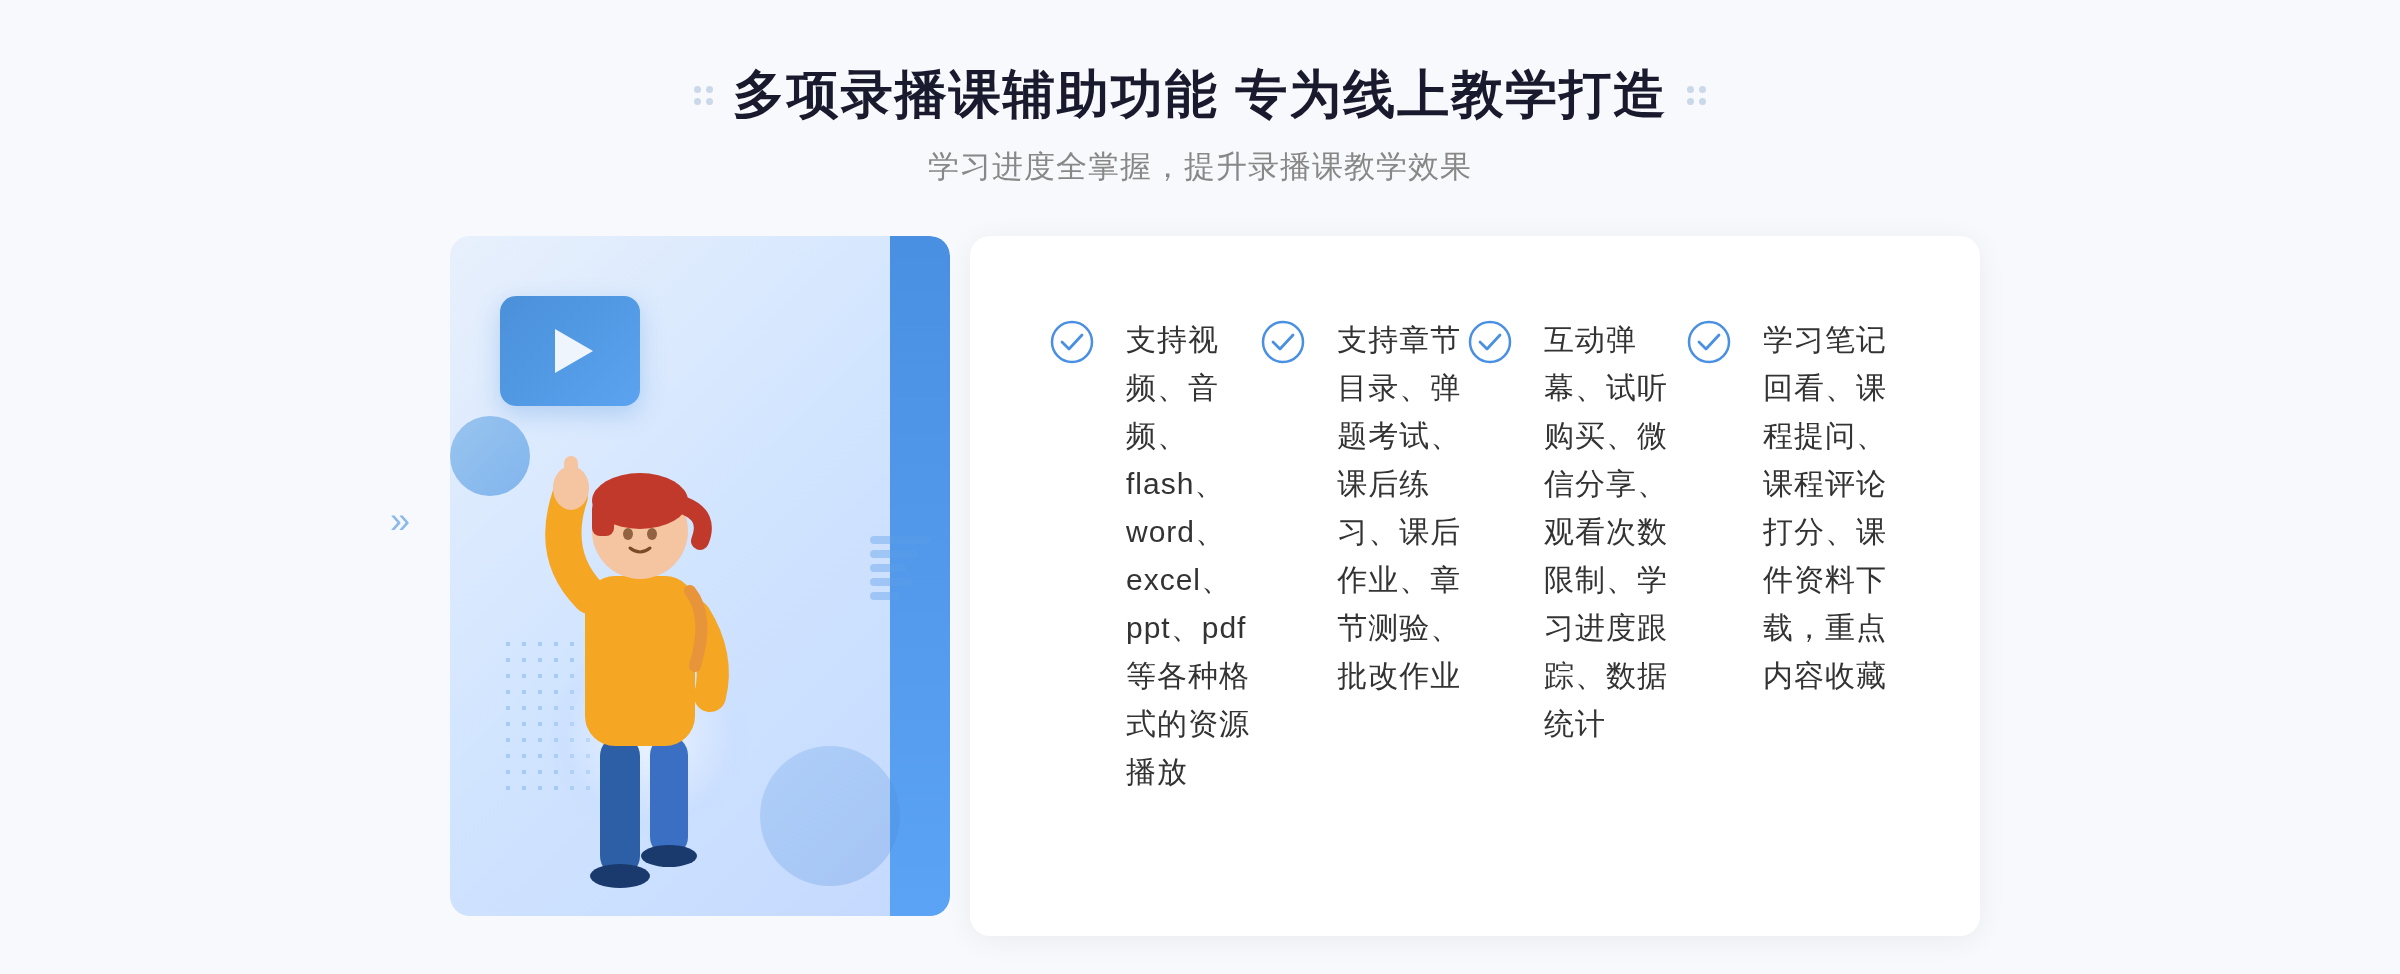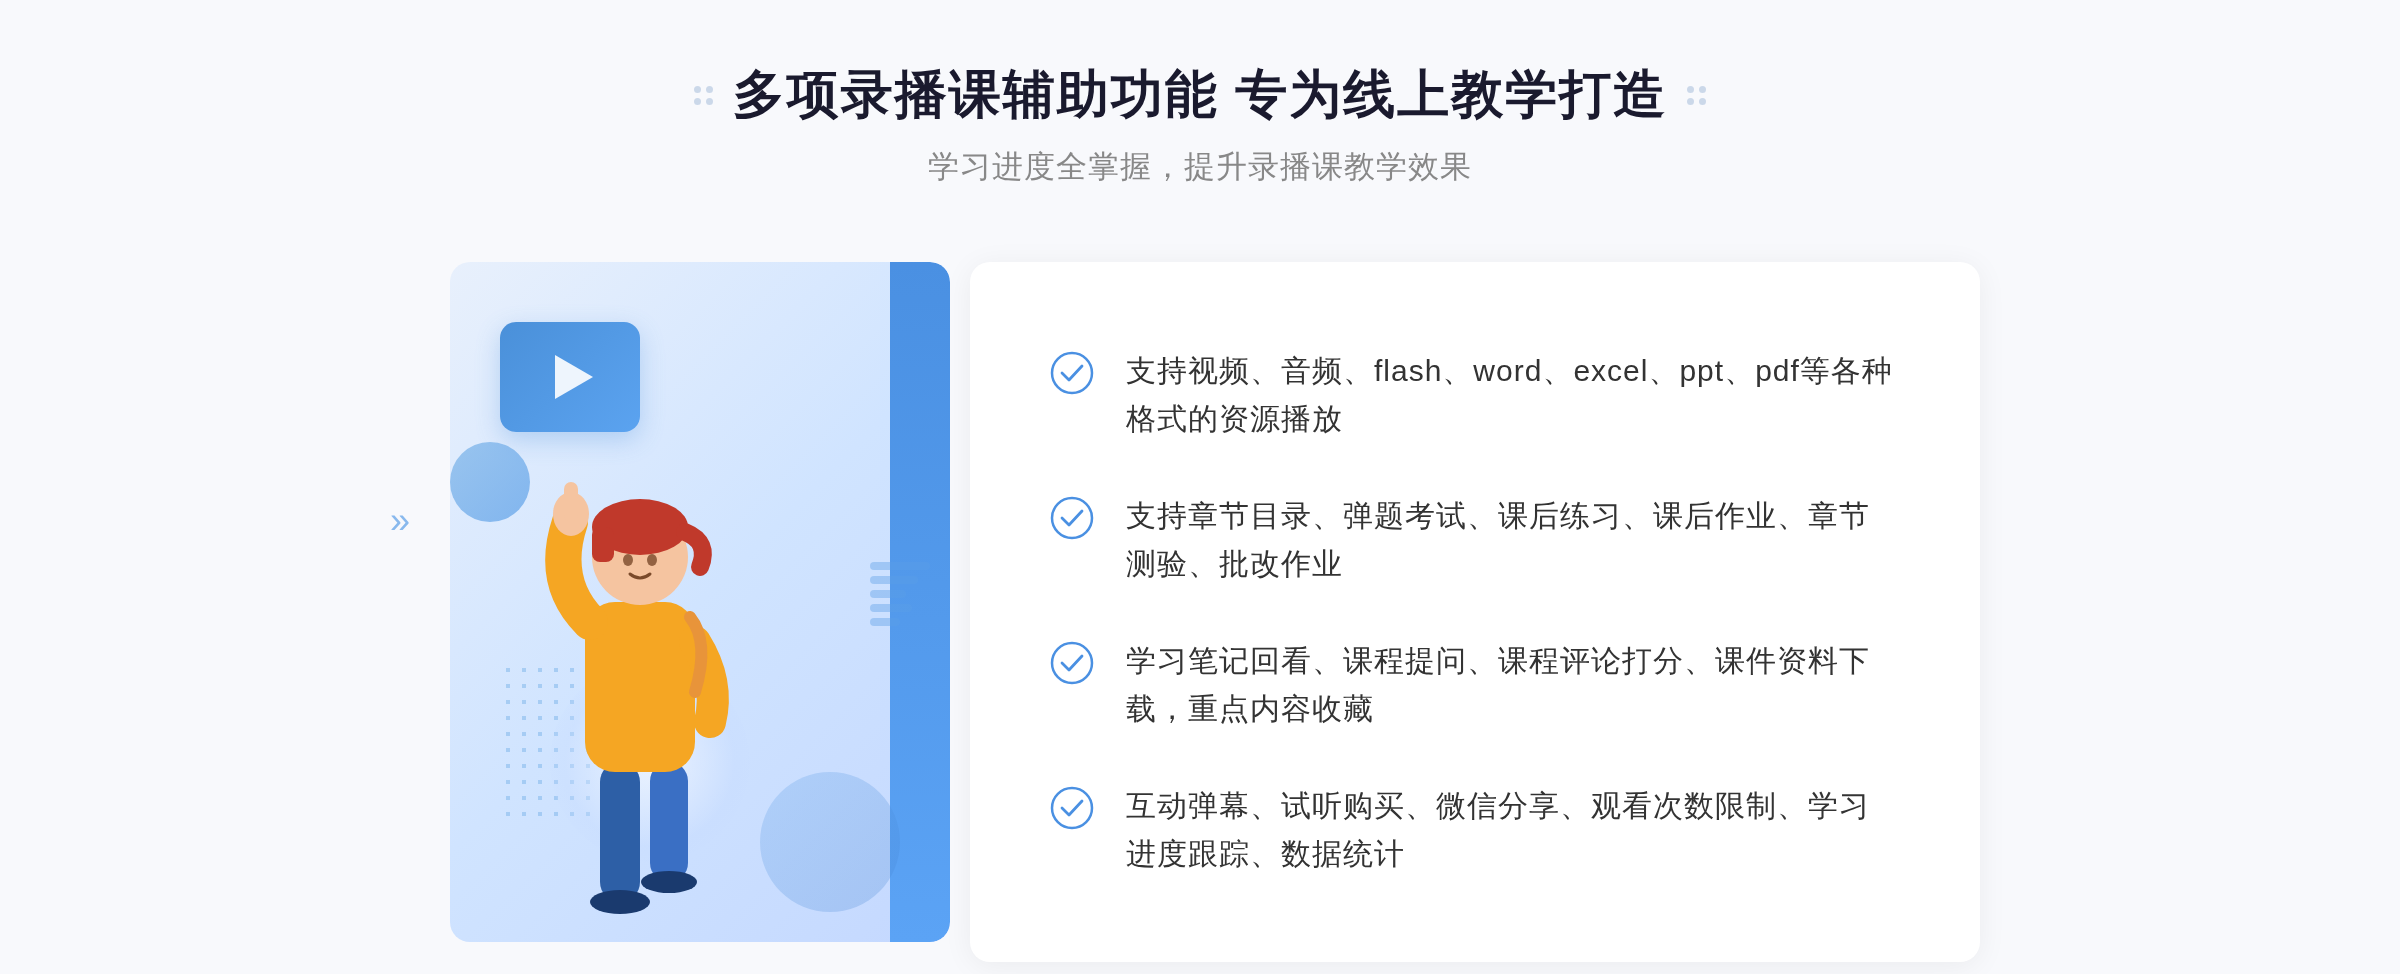--- a/index.html
+++ b/index.html
@@ -56,21 +56,21 @@
       left: 390px;
       top: 500px;
       color: #5b9fe8;
       font-size: 36px;
       opacity: 0.7;
     }
 
     
     .header-section {
       text-align: center;
-      margin-bottom: 74px;
+      margin-bottom: 48px;
       position: relative;
     }
 
     .header-title-wrapper {
       display: flex;
       align-items: center;
       justify-content: center;
       gap: 20px;
     }
 
@@ -217,21 +217,21 @@
 
     
     .content-area {
       flex: 1;
       background: white;
       border-radius: 20px;
       margin-left: -30px;
       padding: 60px 80px;
       box-shadow: 0 4px 30px rgba(0, 0, 0, 0.06);
       display: flex;
-      flex-direction: column;
+      flex-direction: row;
       justify-content: space-around;
       min-height: 680px;
     }
 
     .feature-item {
       display: flex;
       align-items: flex-start;
       gap: 32px;
       padding: 20px 0;
     }
@@ -381,27 +381,27 @@
           <path d="M12 22 L19 29 L32 15" stroke="#4a90e2" stroke-width="2.8" fill="none" stroke-linecap="round" stroke-linejoin="round"></path>
         </svg>
         <span class="feature-text">支持章节目录、弹题考试、课后练习、课后作业、章节测验、批改作业</span>
       </div>
 
       <div class="feature-item">
         <svg class="check-icon" viewBox="0 0 44 44" xmlns="http://www.w3.org/2000/svg">
           <circle cx="22" cy="22" r="20" fill="none" stroke="#4a90e2" stroke-width="2.5"></circle>
           <path d="M12 22 L19 29 L32 15" stroke="#4a90e2" stroke-width="2.8" fill="none" stroke-linecap="round" stroke-linejoin="round"></path>
         </svg>
-        <span class="feature-text">学习笔记回看、课程提问、课程评论打分、课件资料下载，重点内容收藏</span>
+        <span class="feature-text">互动弹幕、试听购买、微信分享、观看次数限制、学习进度跟踪、数据统计</span>
       </div>
 
       <div class="feature-item">
         <svg class="check-icon" viewBox="0 0 44 44" xmlns="http://www.w3.org/2000/svg">
           <circle cx="22" cy="22" r="20" fill="none" stroke="#4a90e2" stroke-width="2.5"></circle>
           <path d="M12 22 L19 29 L32 15" stroke="#4a90e2" stroke-width="2.8" fill="none" stroke-linecap="round" stroke-linejoin="round"></path>
         </svg>
-        <span class="feature-text">互动弹幕、试听购买、微信分享、观看次数限制、学习进度跟踪、数据统计</span>
+        <span class="feature-text">学习笔记回看、课程提问、课程评论打分、课件资料下载，重点内容收藏</span>
       </div>
 
     </div>
   </div>
 
 </div>
 
 </body></html>

